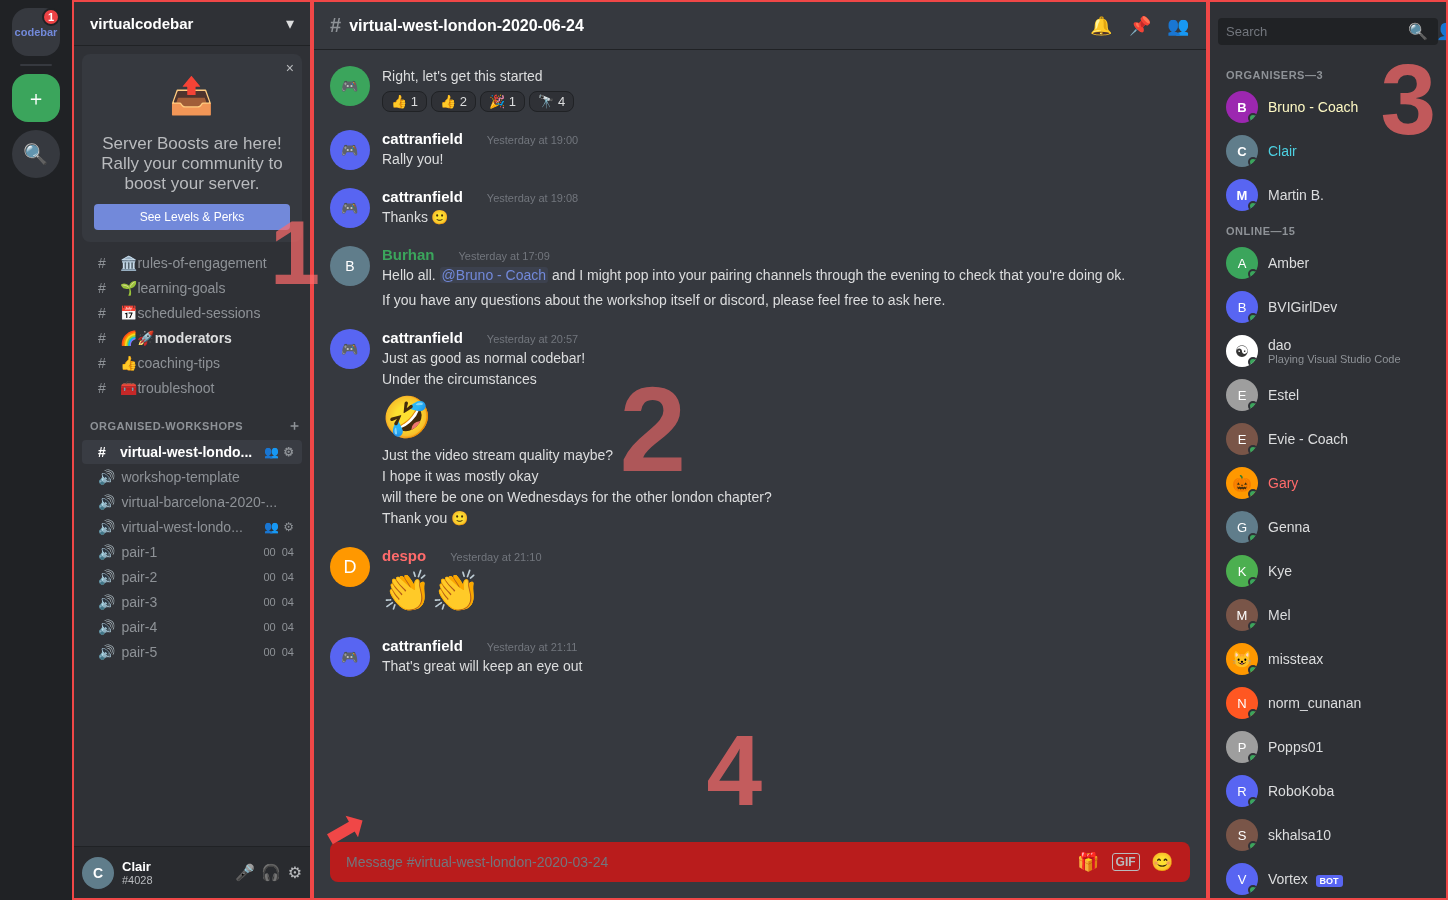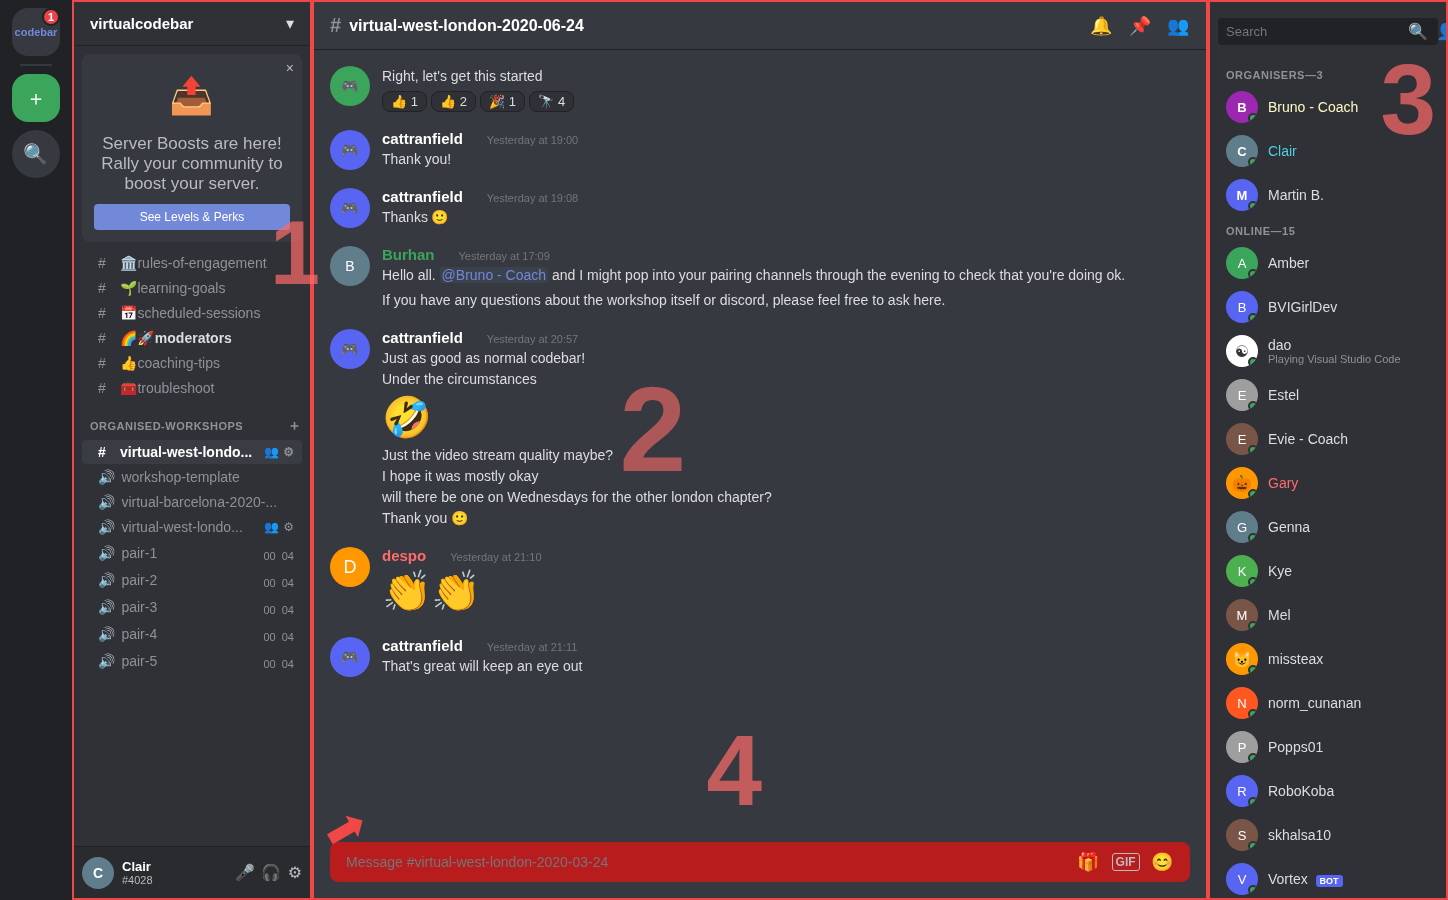--- a/index.html
+++ b/index.html
@@ -42,21 +42,21 @@
     .channel-list { flex: 1; overflow-y: auto; padding-bottom: 8px; }
     .channel-section-label {
       padding: 16px 8px 4px 16px; font-size: 11px; font-weight: 700; color: #8e9297; text-transform: uppercase; letter-spacing: 0.5px; display: flex; align-items: center; justify-content: space-between; cursor: pointer; gap: 40px;
     }
     .channel-item {
       display: flex; align-items: center; padding: 4px 8px 4px 16px; border-radius: 4px; margin: 1px 8px; cursor: pointer; color: #8e9297; font-size: 14px; gap: 6px;
     }
     .channel-item.active { background: #393c43; color: #fff; font-weight: 600; }
     .channel-item .ch-icon { font-size: 14px; min-width: 16px; }
     .channel-item .ch-name { flex: 1; overflow: hidden; text-overflow: ellipsis; white-space: nowrap; }
-    .channel-item .ch-counts { font-size: 11px; color: #8e9297; display: flex; gap: 4px; margin-top: 6px; }
+    .channel-item .ch-counts { font-size: 11px; color: #8e9297; display: flex; gap: 4px; }
     .channel-item .ch-actions { font-size: 12px; color: #8e9297; display: flex; gap: 4px; }
     .sidebar-footer {
       height: 52px; background: #292b2f; display: flex; align-items: center; padding: 0 8px; gap: 8px; border-top: 1px solid #202225;
     }
     .sidebar-footer-avatar {
       width: 32px; height: 32px; border-radius: 50%; background: #5865f2; display: flex; align-items: center; justify-content: center; overflow: hidden;
     }
     .sidebar-footer-info { flex: 1; }
     .sidebar-footer-name { font-size: 13px; font-weight: 700; color: #fff; }
     .sidebar-footer-tag { font-size: 11px; color: #b9bbbe; }
@@ -303,21 +303,21 @@
       </div>
     </div>
 
     <div class="message-group">
       <div class="message-avatar" style="background:#5865f2; color:white; font-size:14px;">🎮</div>
       <div class="message-content">
         <div class="message-header">
           <span class="message-username white">cattranfield</span>
           <span class="message-timestamp">Yesterday at 19:00</span>
         </div>
-        <div class="message-text">Thank you!</div>
+        <div class="message-text">Rally you!</div>
       </div>
     </div>
 
     <div class="message-group">
       <div class="message-avatar" style="background:#5865f2; color:white; font-size:14px;">🎮</div>
       <div class="message-content">
         <div class="message-header">
           <span class="message-username white">cattranfield</span>
           <span class="message-timestamp">Yesterday at 19:08</span>
         </div>

